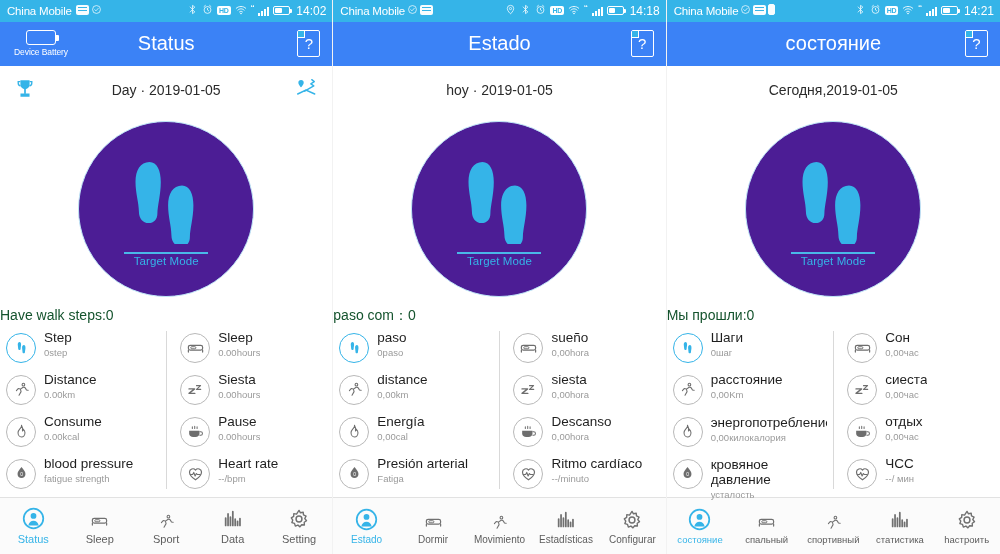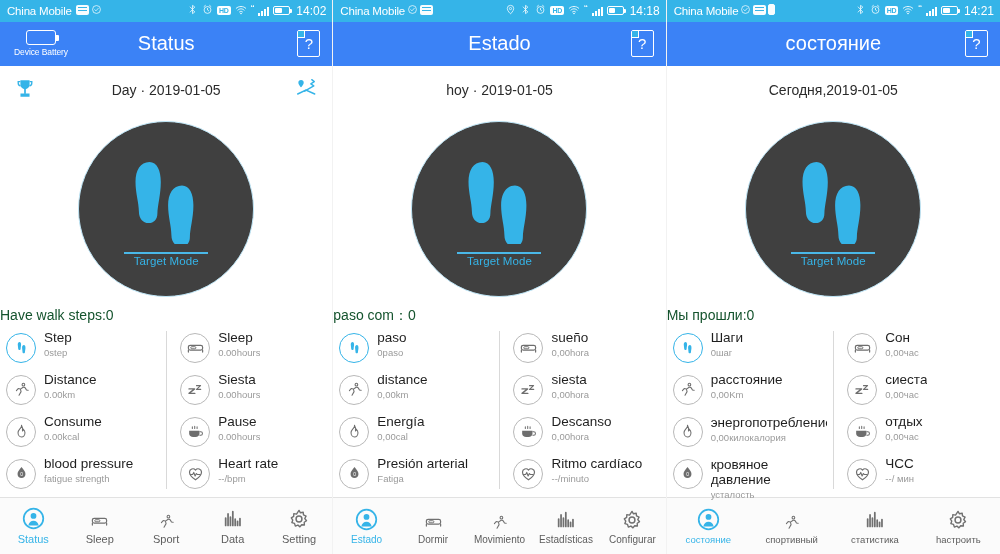--- a/index.html
+++ b/index.html
@@ -87,21 +87,21 @@
     position:absolute; left:0; right:0; text-align:center;
     font-size:14px; color:#2b2b2b; font-weight:500; pointer-events:none;
   }
   .routeico { margin-left:auto; color:#35b4e8; display:flex; align-items:center; z-index:2;}
   .spacer24 { width:24px; }
 
   
   .circle-wrap { height:195px; display:flex; align-items:center; justify-content:center; }
   .circle {
     width:176px; height:176px; border-radius:50%;
-    border:1.3px solid #bfe6f7; background:#404040;
+    border:1.3px solid #bfe6f7; background:#4c1d95;
     display:flex; flex-direction:column; align-items:center; justify-content:center;
     position:relative;
   }
   .feet { margin-top:6px; }
   .target-sep { width:84px; height:2px; background:#4ab8e8; margin:4px 0 1px; }
   .target-label { font-size:11.5px; color:#35b4e8; letter-spacing:.1px; }
 
   .walkline {
     text-align:left; font-size:14px; color:#14532d;
     margin-top:2px; height:20px;
@@ -798,20 +798,30 @@
             <svg width="23" height="23" viewBox="0 0 24 24" fill="none">
               <circle cx="12" cy="12" r="10.2" stroke="#35b4e8" stroke-width="1.8"></circle>
               <circle cx="12" cy="9.3" r="3" fill="#35b4e8"></circle>
               <path d="M6.6 19.4c.6-3.3 2.7-5 5.4-5s4.8 1.7 5.4 5" fill="#35b4e8"></path>
             </svg>
           </span>
           <span class="tab-label">состояние</span>
         </div>
         <div class="tab tight">
           <span class="tab-ico">
+            <svg width="19" height="19" viewBox="0 0 24 24" fill="none">
+              <rect x="3" y="9.2" width="18" height="6" rx="2.4" stroke="#707070" stroke-width="1.5"></rect>
+              <path d="M3 15.2v2.6M21 15.2v2.6" stroke="#707070" stroke-width="1.5" stroke-linecap="round"></path>
+              <rect x="6" y="11" width="6.5" height="2.6" rx="1.3" stroke="#707070" stroke-width="1.2"></rect>
+            </svg>
+          </span>
+          <span class="tab-label">спальный</span>
+        </div>
+        <div class="tab tight">
+          <span class="tab-ico">
             <svg width="17" height="17" viewBox="0 0 24 24" fill="none">
               <circle cx="14.7" cy="5.2" r="1.9" stroke="#707070" stroke-width="1.5"></circle>
               <path d="M13.8 9.2l-3.3 2.2.9 3.6-2.9 5.2M13.8 9.2c1.6-.6 3.1-.2 3.9 1.2l1.3 2.2 2.3.6M10.5 11.4l-3.2-.7-2.5 2.8" stroke="#707070" stroke-width="1.5" stroke-linecap="round" stroke-linejoin="round"></path>
             </svg>
           </span>
           <span class="tab-label">спортивный</span>
         </div>
         <div class="tab tight">
           <span class="tab-ico">
             <svg width="22" height="22" viewBox="0 0 24 24" fill="none">

